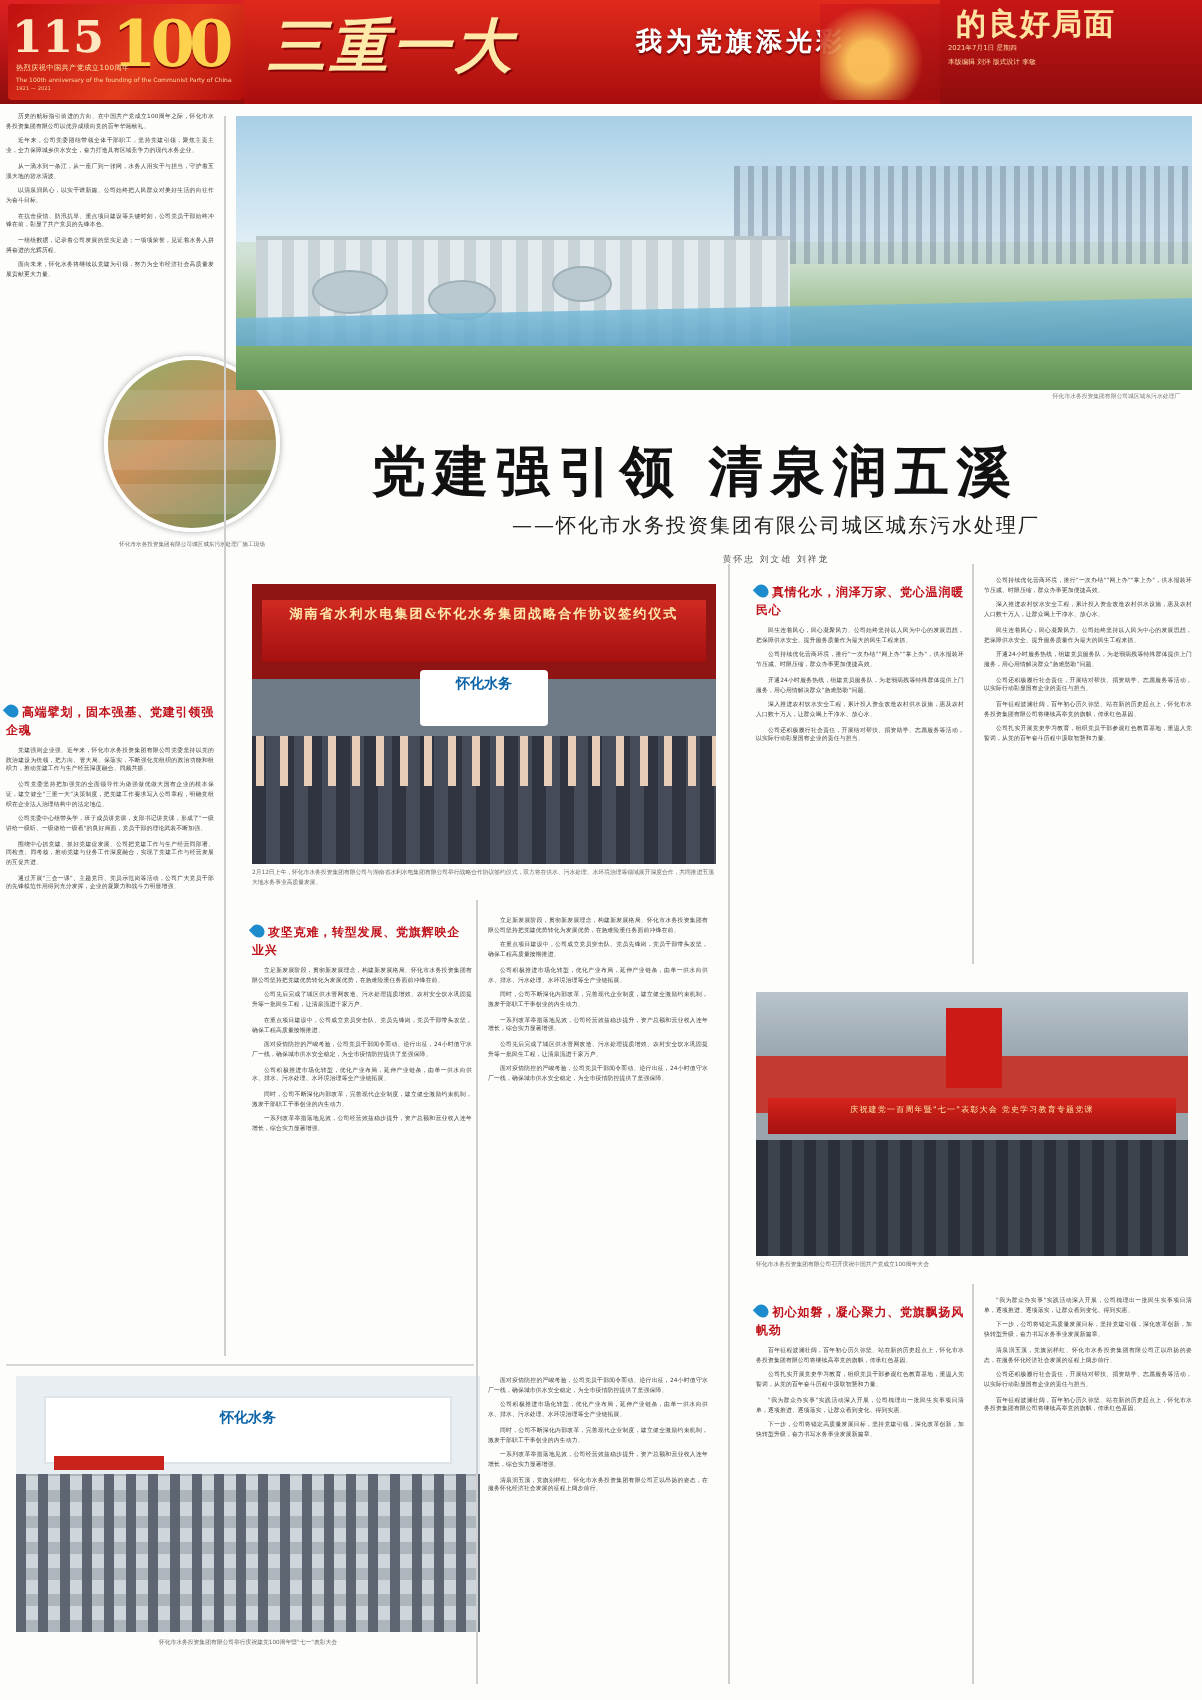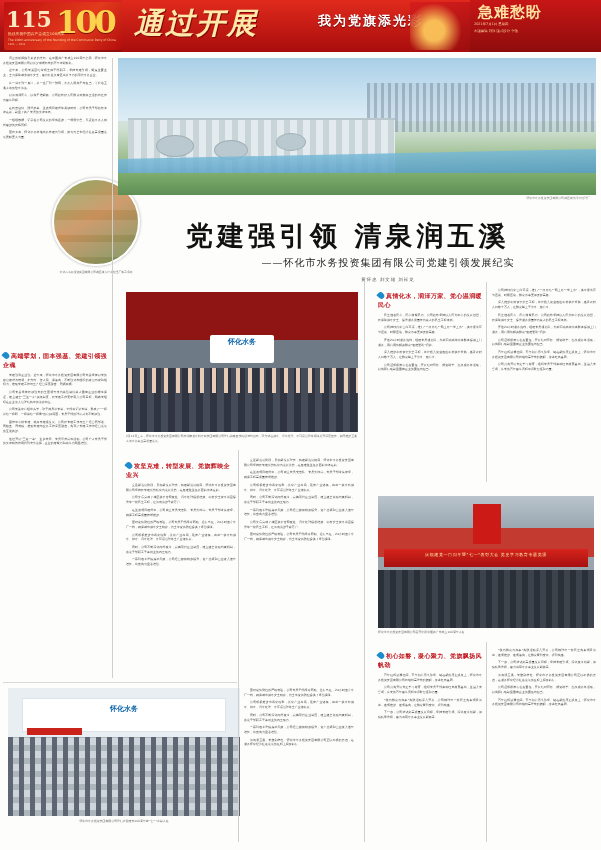--- a/index.html
+++ b/index.html
@@ -244,27 +244,27 @@
   <div class="masthead">
     <div class="mh-left">
       <div class="mh-115">115</div>
       <div class="mh-100">100</div>
       <div class="mh-sub1">热烈庆祝中国共产党成立100周年</div>
       <div class="mh-sub2">The 100th anniversary of the founding of the Communist Party of China</div>
       <div class="mh-sub3">1921 — 2021</div>
     </div>
 
     <div class="mh-banner">
-      <div class="mh-title">通过开展</div>
+      <div class="mh-title">三重一大</div>
       <div class="mh-slogan">我为党旗添光彩</div>
       <div class="mh-art"></div>
     </div>
 
     <div class="mh-right">
-      <div class="mh-paper">急难愁盼</div>
+      <div class="mh-paper">的良好局面</div>
       <div class="mh-meta">2021年7月1日 星期四</div>
       <div class="mh-meta" style="top:29px">本版编辑 刘洋 版式设计 李敏</div>
 
     </div>
   </div>
 
   <div class="col-left ptext">
     <p>历史的航标指引前进的方向。在中国共产党成立100周年之际，怀化市水务投资集团有限公司以优异成绩向党的百年华诞献礼。</p>
     <p>近年来，公司党委团结带领全体干部职工，坚持党建引领，聚焦主责主业，全力保障城乡供水安全，奋力打造具有区域竞争力的现代水务企业。</p>
     <p>从一滴水到一条江，从一座厂到一张网，水务人用实干与担当，守护着五溪大地的碧水清波。</p>
@@ -287,24 +287,25 @@
     <div class="plant"></div>
     <div class="tank" style="left:8%; top:56%; width:38px; height:22px;"></div>
     <div class="tank" style="left:20%; top:60%; width:34px; height:20px;"></div>
     <div class="tank" style="left:33%; top:55%; width:30px; height:18px;"></div>
     <div class="river"></div>
     <div class="green"></div>
   </div>
   <div class="hero-cap">怀化市水务投资集团有限公司城区城东污水处理厂</div>
 
   <div class="headline">党建强引领 清泉润五溪</div>
-  <div class="subhead">——怀化市水务投资集团有限公司党建引领发展纪实</div>
+  <div class="subhead">——怀化市水务投资集团有限公司城区城东污水处理厂</div>
   <div class="byline">黄怀忠  刘文雄  刘祥龙</div>
 
   <div class="sign-photo">
+    <div class="banner">湖南省水利水电集团&amp;怀化水务集团战略合作协议签约仪式</div>
     <div class="logo">怀化水务</div>
     <div class="crowd"></div>
   </div>
   <div class="sign-cap">2月12日上午，怀化市水务投资集团有限公司与湖南省水利水电集团有限公司举行战略合作协议签约仪式，双方将在供水、污水处理、水环境治理等领域展开深度合作，共同推进五溪大地水务事业高质量发展。</div>
 
   <div class="colbox" style="left:3px; top:348px; width:104px;">
     <div class="secthead">
       <span class="waterdrop"></span><span>高端擘划，固本强基、党建引领强企魂</span>
     </div>
     <div class="ptext">

